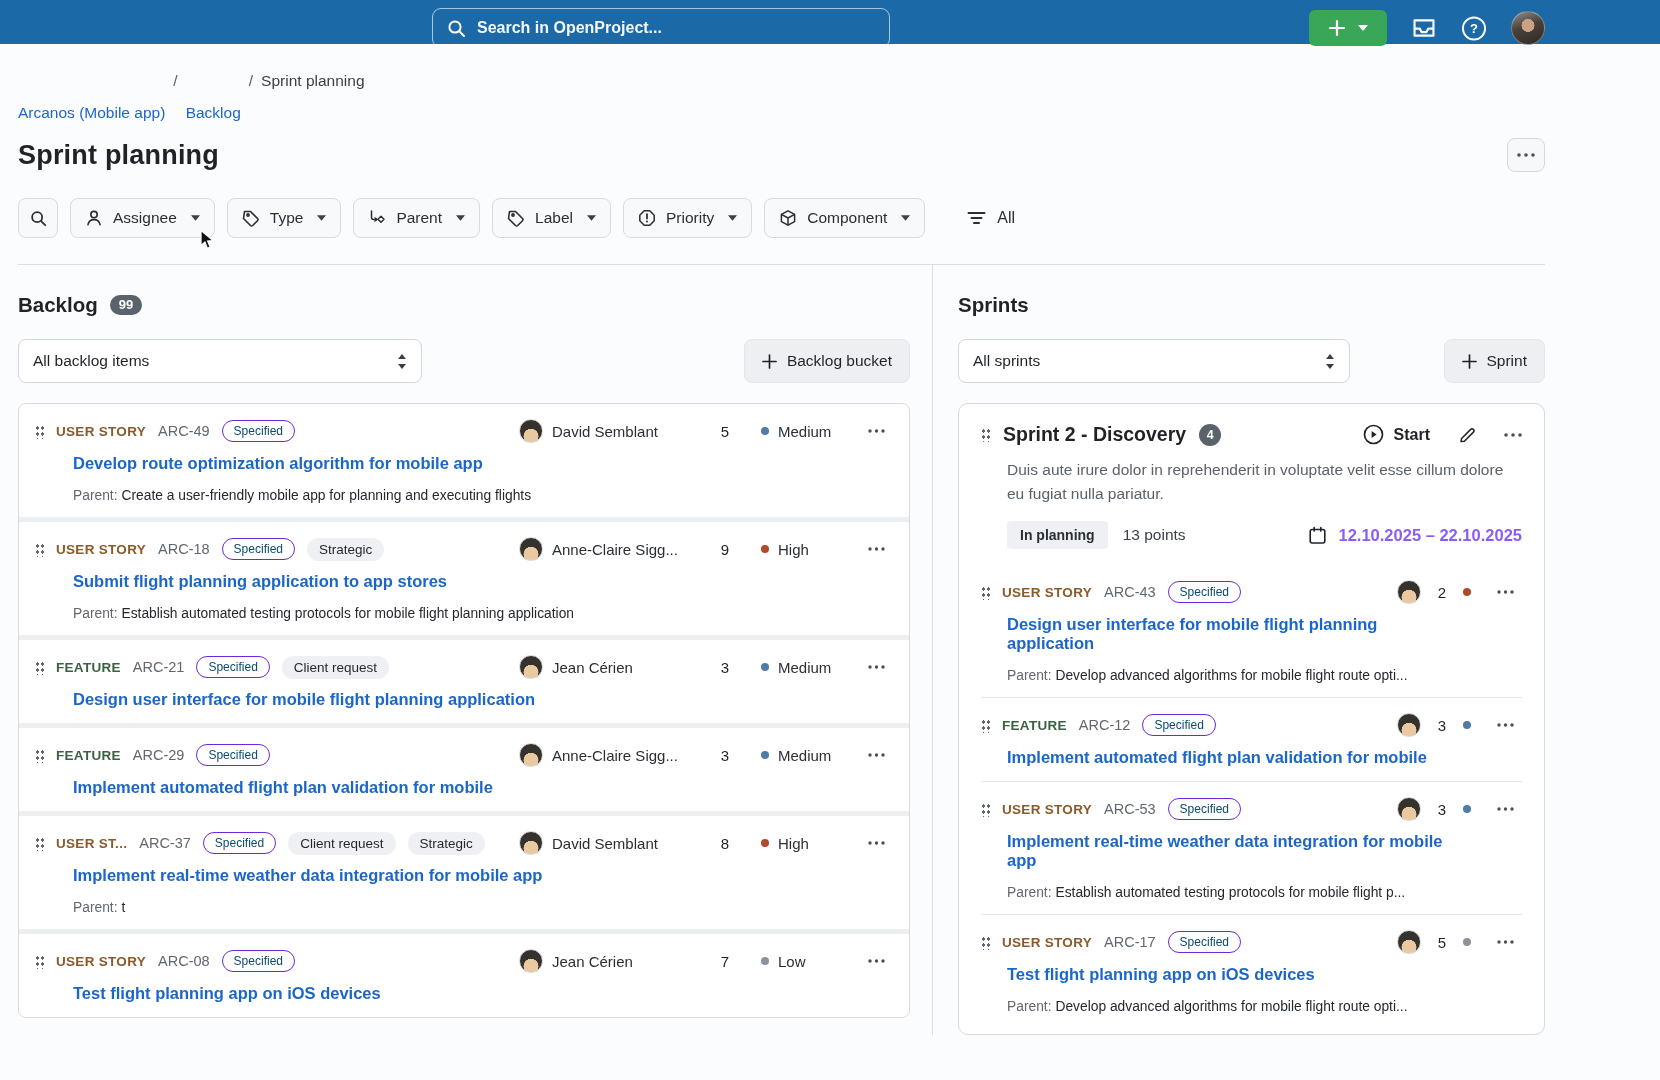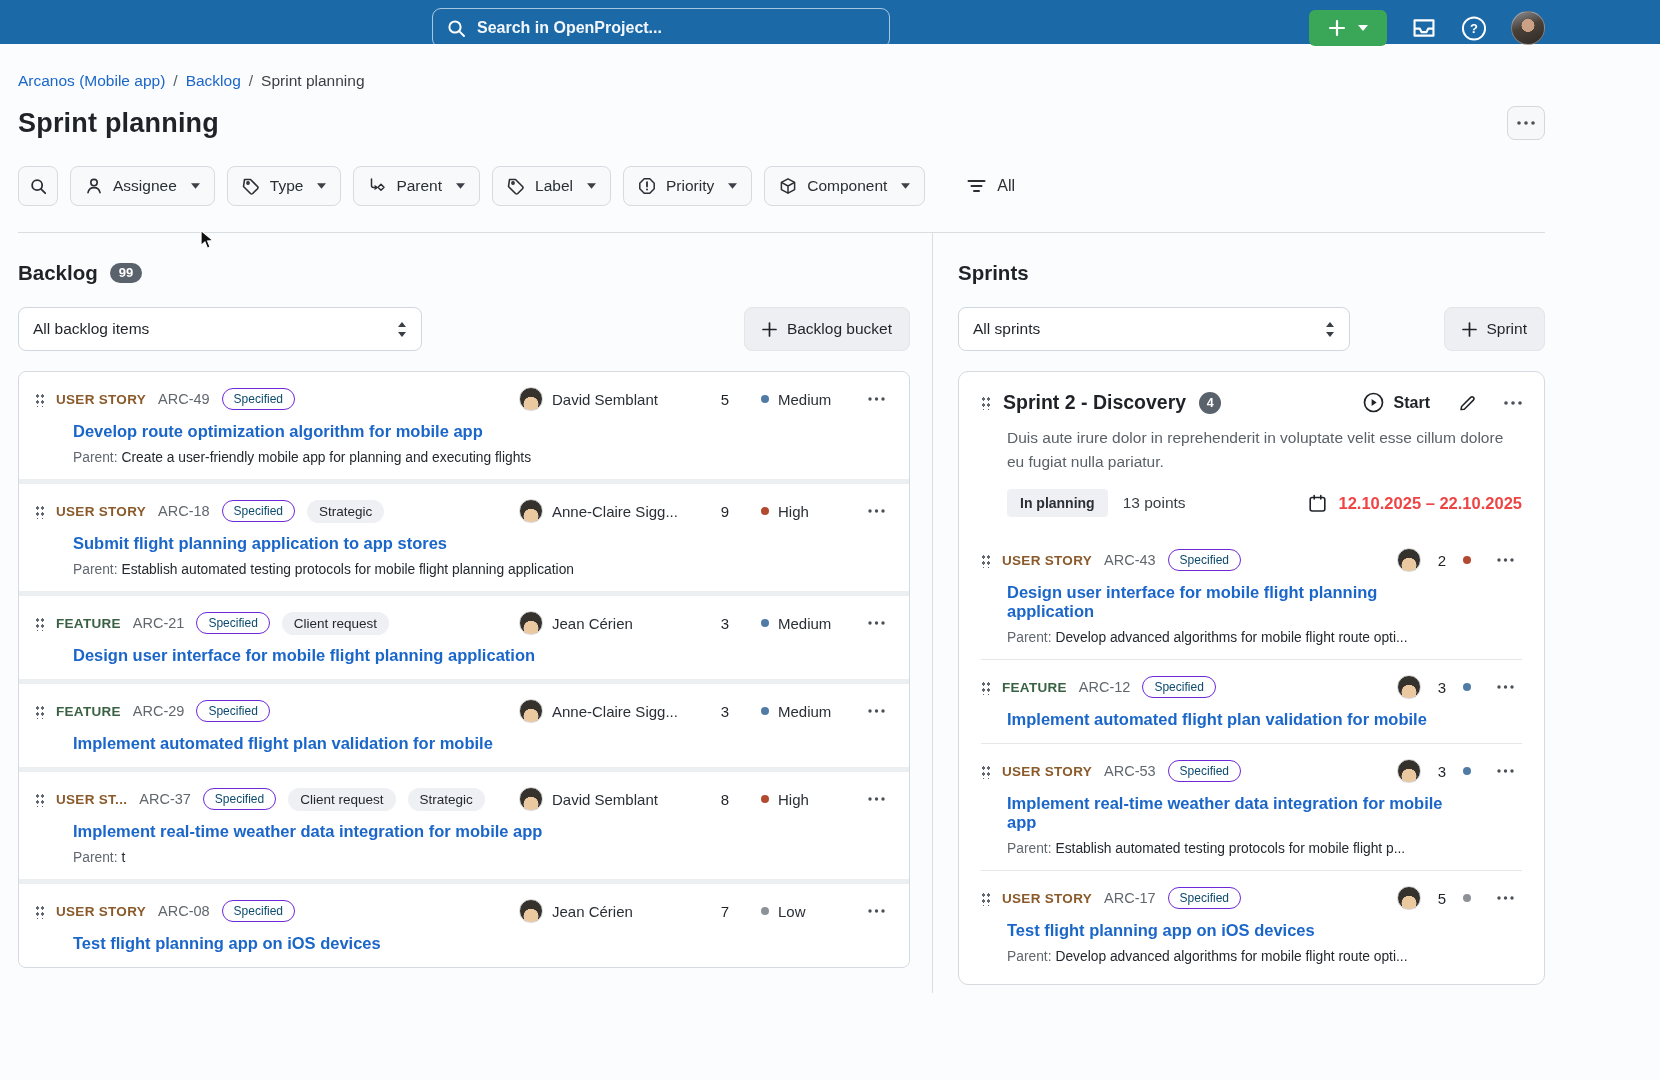--- a/index.html
+++ b/index.html
@@ -37,21 +37,21 @@
     background:
       radial-gradient(circle at 50% 42%, #caa184 0 26%, transparent 27%),
       linear-gradient(160deg,#8c8f96 0%, #4a4038 45%, #2e2a27 100%);
     border:1px solid rgba(255,255,255,.35);
   }
 
   
   .main { padding:0 115px 0 18px; }
 
   .breadcrumb { margin-top:28px; font-size:15.5px; color:#3a3f45; display:flex; gap:8px; }
-  .breadcrumb a { color:var(--link,#1b66c9); text-decoration:none; cursor:pointer; }
+  .breadcrumb a { color:var(--link,#1b66c9); text-decoration:none; cursor:pointer;margin-top:32px; }
   .bc-sep { color:#57606a; }
 
   .title-row { margin-top:16px; display:flex; align-items:center; justify-content:space-between; }
   .page-title { font-size:27px; font-weight:bold; letter-spacing:.2px; }
   .more-btn {
     width:38px; height:34px; border:1px solid #d2d8de; border-radius:8px;
     background:#f7f8fa; display:flex; align-items:center; justify-content:center; cursor:pointer;
   }
 
   .filter-row { margin-top:26px; display:flex; align-items:center; gap:12px; }
@@ -115,41 +115,41 @@
     border:1px solid #d8d8d8;
   }
   .points { width:36px; text-align:center; font-size:15px; }
   .prio { width:100px; display:flex; align-items:center; gap:9px; padding-left:18px; font-size:15px; color:#2a2f35; }
   .dot { width:8px; height:8px; border-radius:50%; flex:none; }
   .menu-btn { margin-left:16px; width:34px; height:22px; display:flex; align-items:center; justify-content:center; cursor:pointer; }
   .card-title {
     margin:11px 0 0 38px; font-size:16.5px; font-weight:bold;
     color:var(--link,#1b66c9); cursor:pointer;
   }
-  .parent-line { margin:9px 0 0 38px; font-size:13.8px; color:#24292f; }
+  .parent-line { margin:15px 0 0 38px; font-size:13.8px; color:#24292f; }
   .parent-line .plabel { color:#61676e; margin-right:4px; }
   .hidden-row { padding:21px 22px 23px; background:transparent; }
   .hidden-row a { color:var(--link,#1b66c9); font-size:16px; text-decoration:underline; cursor:pointer; }
 
   
   .sprint-card { margin-top:20px; border:1px solid #d4dae0; border-radius:10px; background:#fff; padding:19px 22px 6px; }
   .sprint-head { display:flex; align-items:center; gap:13px; }
   .sprint-name { font-size:19.5px; font-weight:bold; }
   .sprint-count {
     width:22px; height:22px; border-radius:50%; background:#5a626b; color:#fff;
     font-size:12.5px; font-weight:bold; display:flex; align-items:center; justify-content:center;
   }
   .sprint-actions { margin-left:auto; display:flex; align-items:center; gap:28px; }
   .start-btn { display:flex; align-items:center; gap:10px; font-size:16px; font-weight:bold; color:#1f2328; cursor:pointer; }
   .icon-plain { cursor:pointer; display:flex; align-items:center; }
   .sprint-desc { margin:12px 0 0 26px; font-size:15.5px; color:#5b6168; line-height:1.55; max-width:505px; }
   .sprint-meta { margin:15px 0 0 26px; display:flex; align-items:center; gap:15px; font-size:15px; }
   .status-soft { background:#eef0f3; border-radius:4px; padding:6px 13px; font-size:14px; font-weight:bold; color:#2a2f35; }
   .points-text { color:#3a3f45; font-size:15.5px; }
-  .date-group { margin-left:auto; display:flex; align-items:center; gap:11px; font-size:16.5px; font-weight:bold; color:#ef4444; }
+  .date-group { margin-left:auto; display:flex; align-items:center; gap:11px; font-size:16.5px; font-weight:bold; color:#8b5cf6; }
   .sprint-items { margin-top:16px; }
   .sprint-item { padding:15px 0 14px; }
   .sprint-item + .sprint-item { border-top:1px solid #e4e8eb; }
   .sprint-item .card-head { gap:12px; }
   .sprint-item .head-right { gap:17px; }
   .sprint-item .card-title { margin-left:26px; max-width:445px; }
   .sprint-item .parent-line { margin-left:26px; }
 
   
   .mouse-cursor { position:absolute; left:200px; top:230px; z-index:50; pointer-events:none; }

